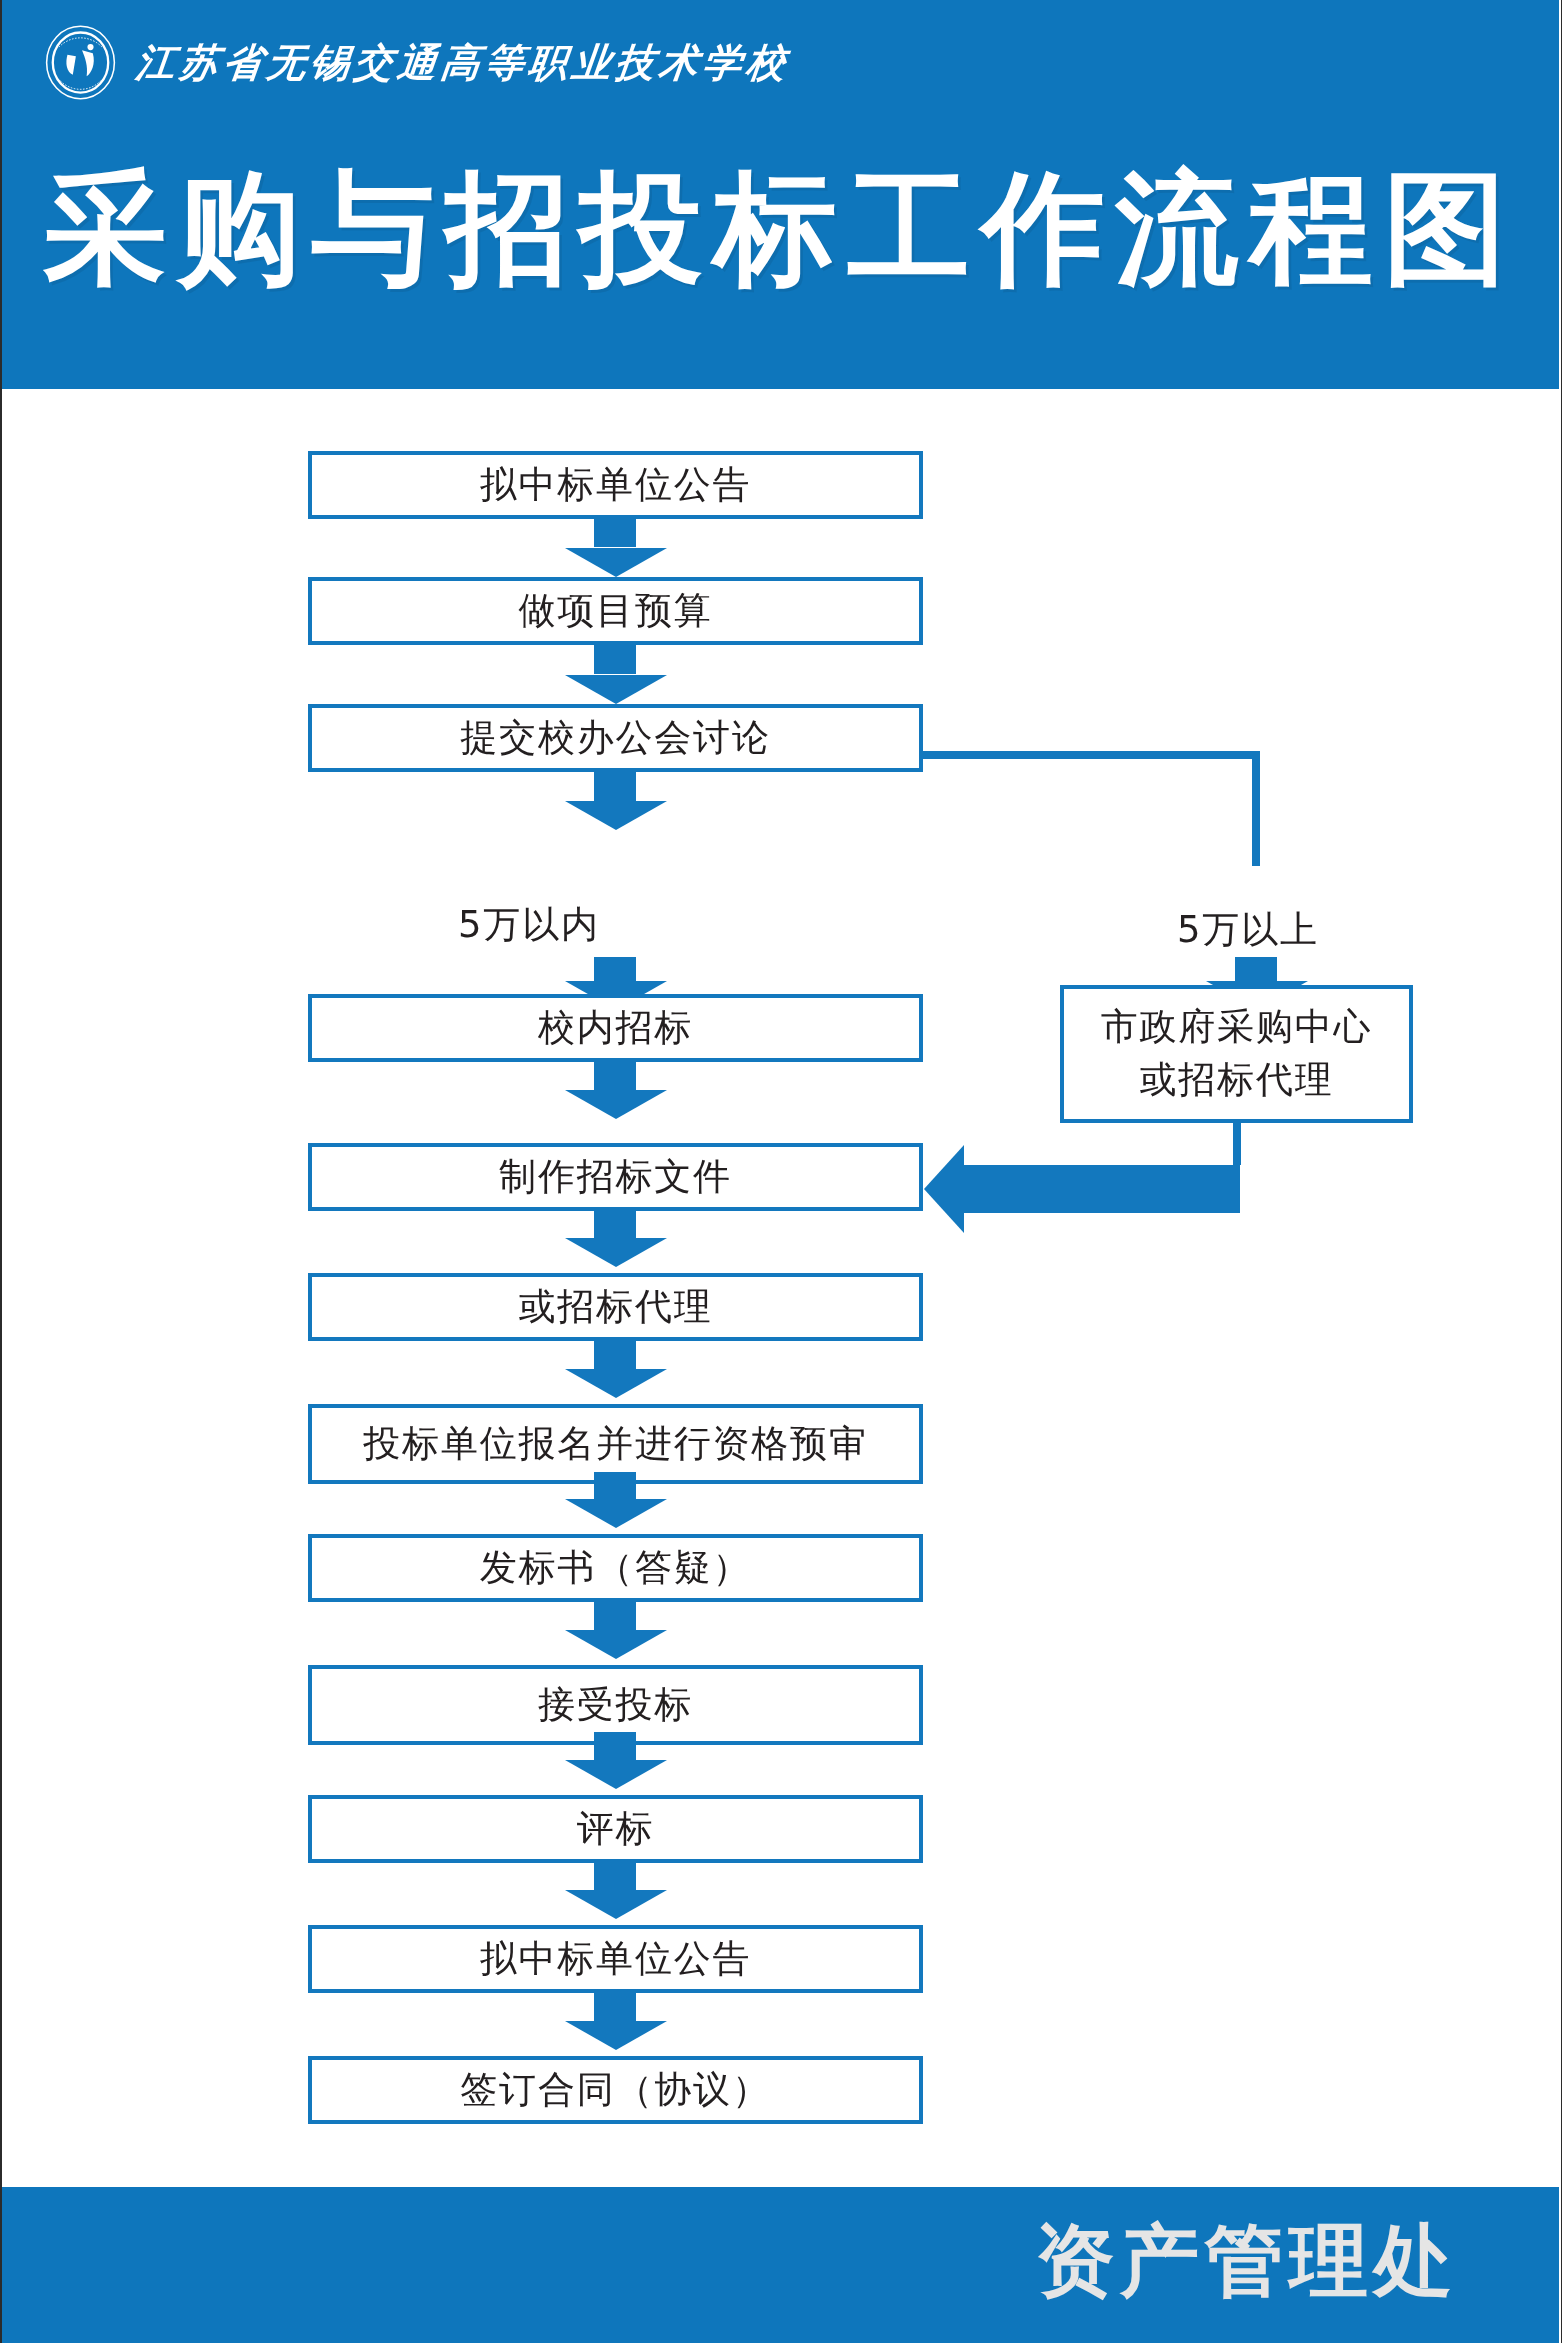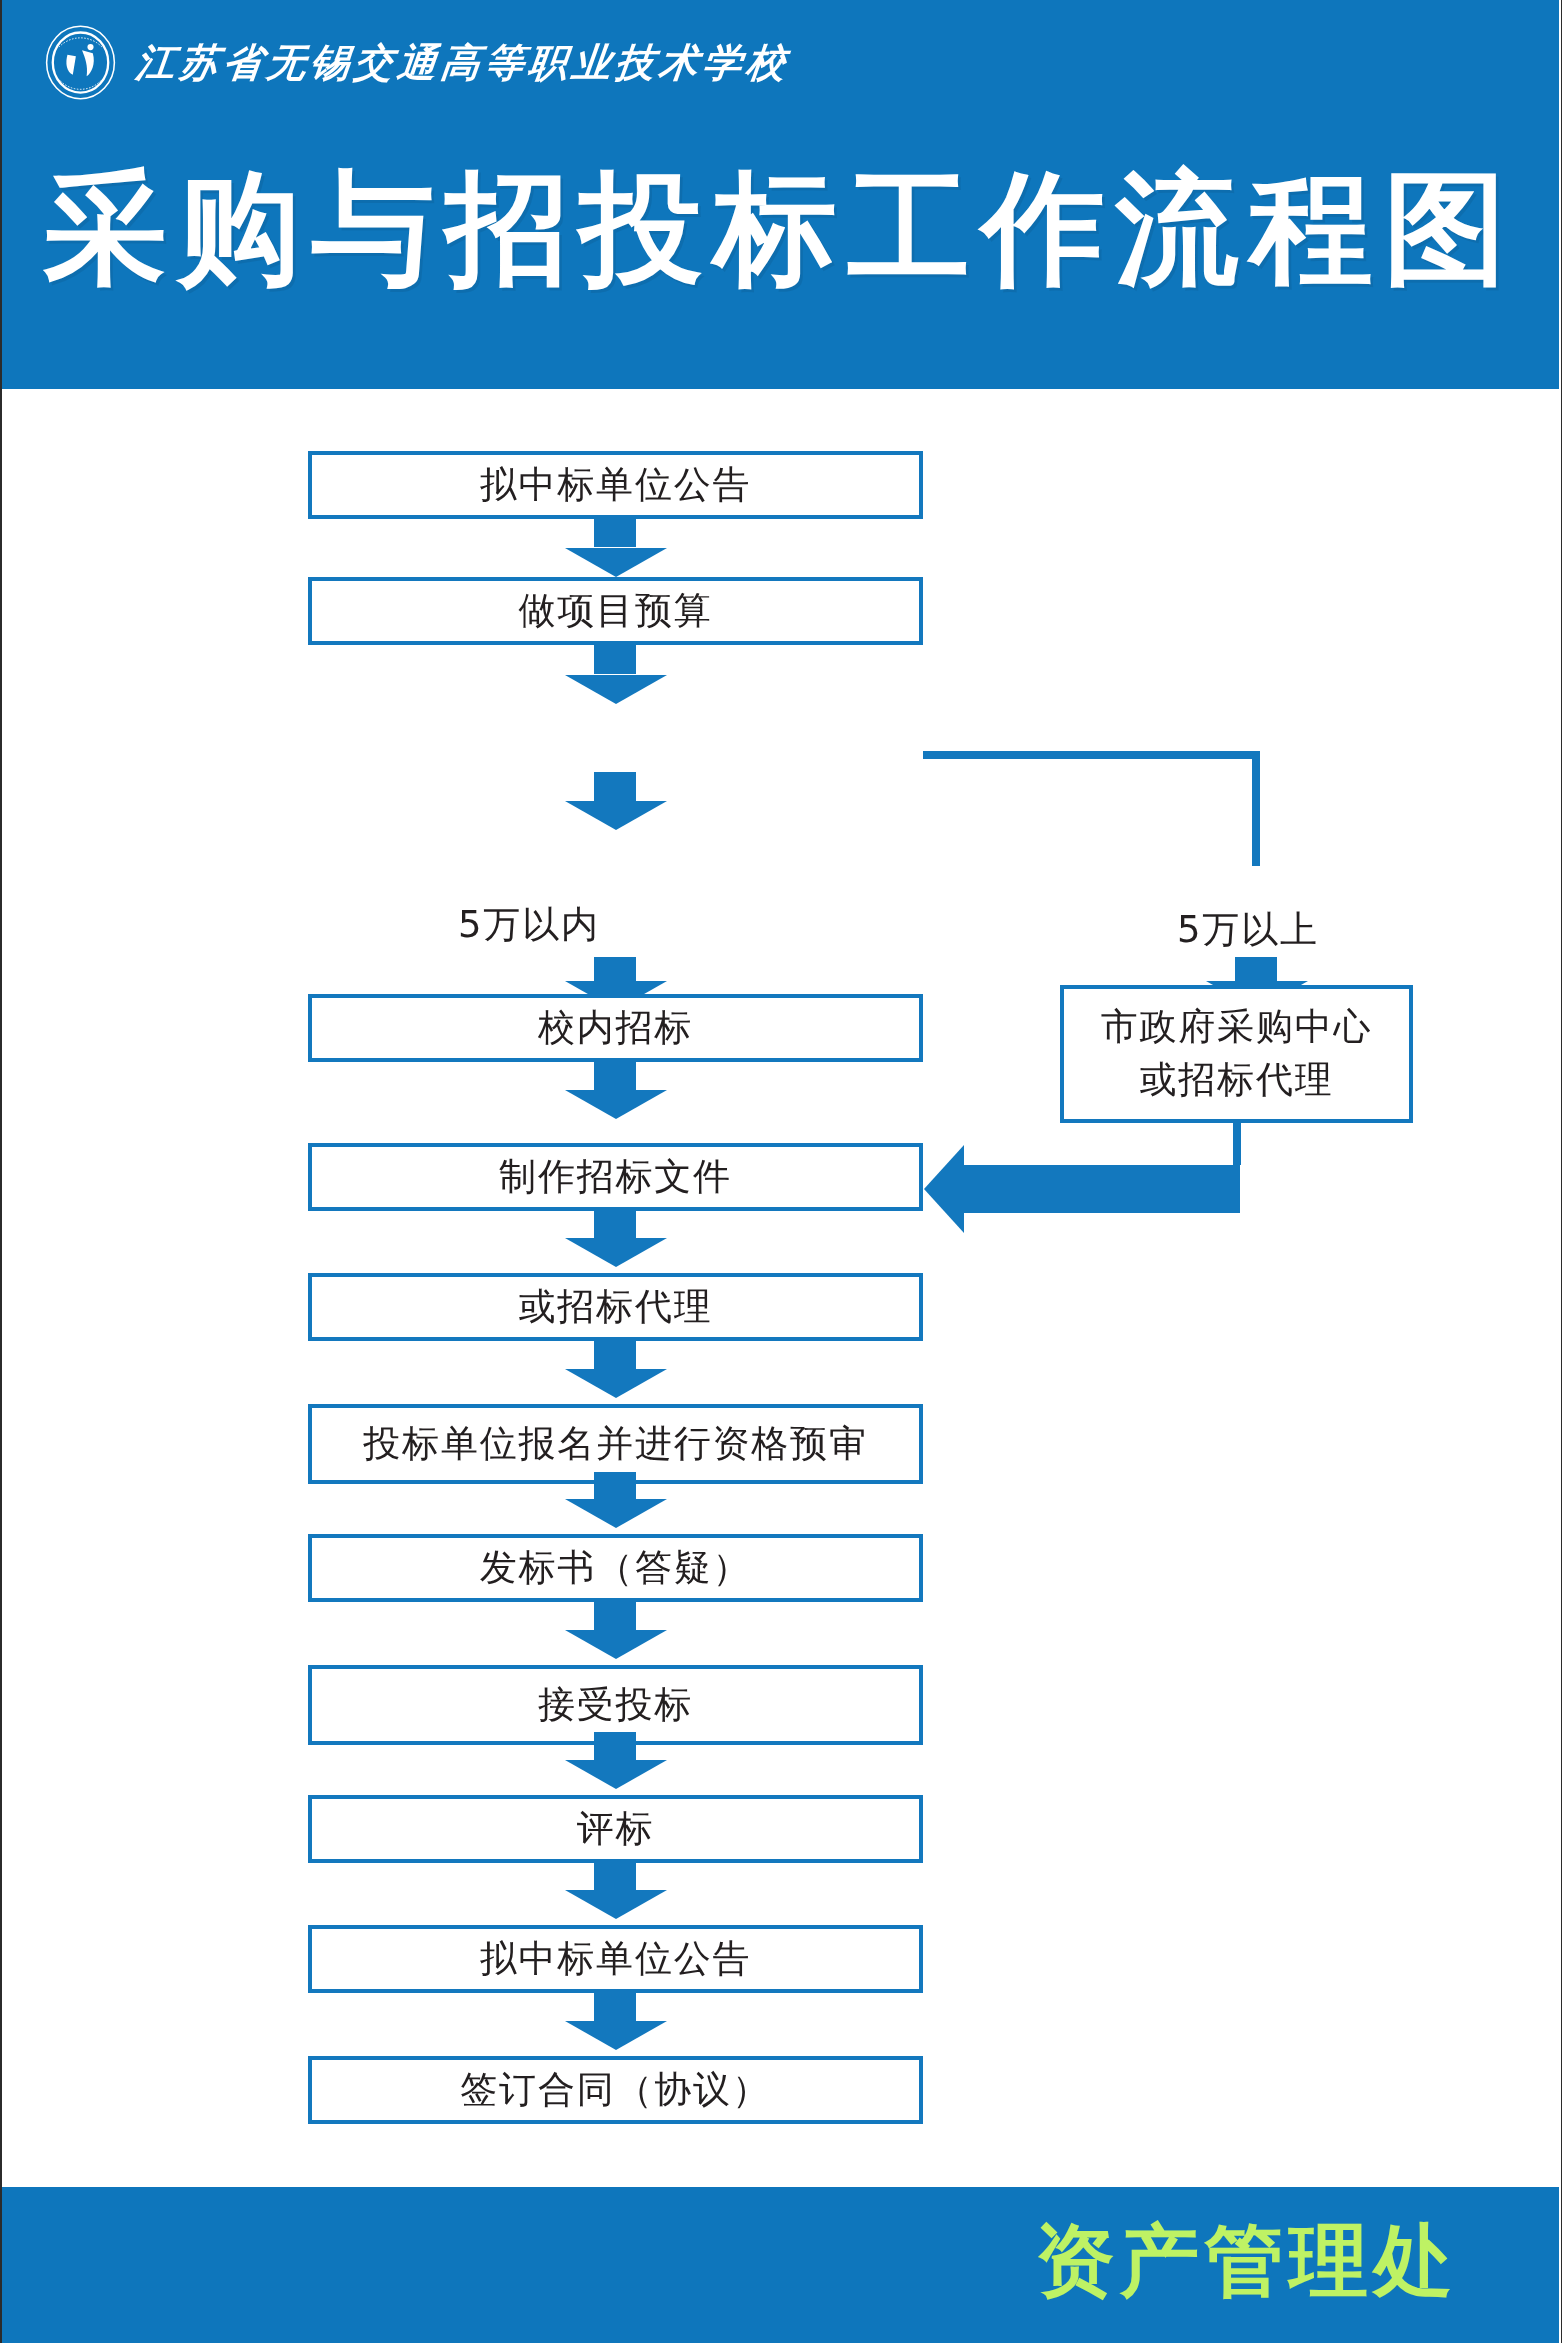--- a/index.html
+++ b/index.html
@@ -74,21 +74,21 @@
     left: 0;
     top: 2187px;
     width: 1557px;
     height: 156px;
     background: #0E76BC;
   }
   .footer-text {
     position: absolute;
     right: 101px;
     top: 22px;
-    color: #bef264;
+    color: #e5e5e5;
     font-size: 79px;
     font-weight: bold;
     letter-spacing: 5.5px;
     white-space: nowrap;
     font-family: "DejaVu Sans", "Liberation Sans", sans-serif;
   }
 
   
   .flow-area {
     position: absolute;
@@ -178,20 +178,23 @@
 
     <div class="node" style="left:306px; top:188px; width:615px; height:68px;">
       <span>做项目预算</span>
     </div>
 
     <div>
       <div class="conn" style="left:592px; top:256px; width:42px; height:29px;"></div>
       <div class="arrow-v" style="left:563px; top:286px; border-left:51px solid transparent; border-right:51px solid transparent; border-top:29px solid #1378BE;"></div>
     </div>
 
+    <div class="node" style="left:306px; top:315px; width:615px; height:68px;">
+      <span>提交校办公会讨论</span>
+    </div>
 
     <div>
       <div class="conn" style="left:921px; top:362px; width:337px; height:8.3px;"></div>
       <div class="conn" style="left:1250px; top:362px; width:8.3px; height:115px;"></div>
     </div>
 
     <div>
       <div class="conn" style="left:592px; top:383px; width:42px; height:29px;"></div>
       <div class="arrow-v" style="left:563px; top:412px; border-left:51px solid transparent; border-right:51px solid transparent; border-top:29px solid #1378BE;"></div>
     </div>

